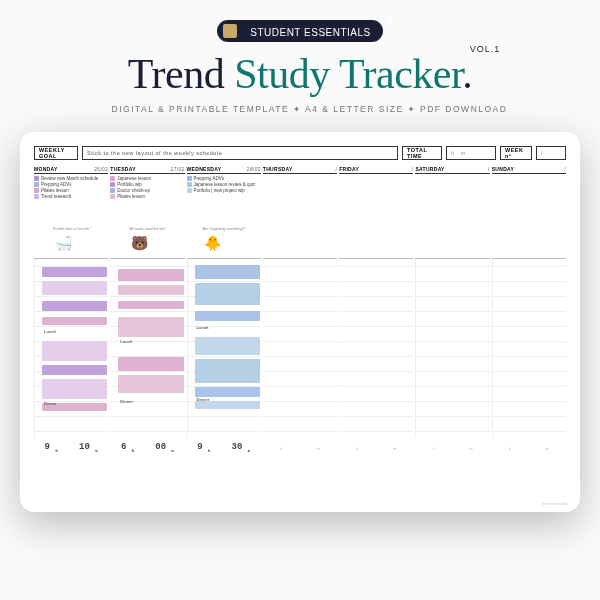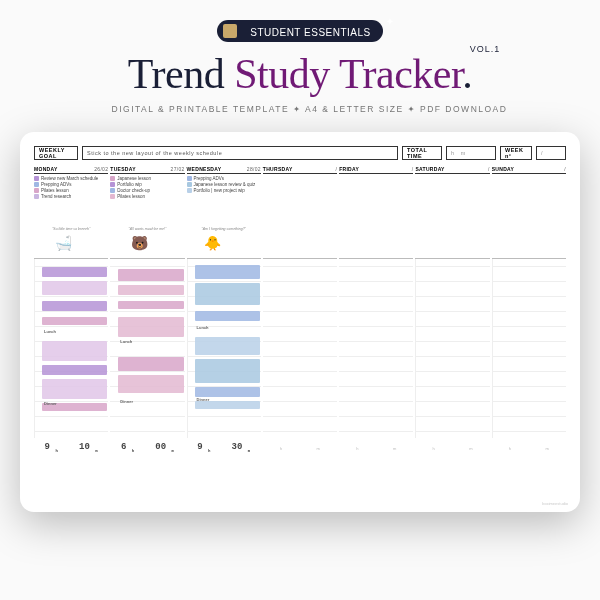--- a/index.html
+++ b/index.html
@@ -23,21 +23,21 @@
     border-radius: 2px; display: inline-block;
   }
   .sparkle { position: absolute; right: -12px; top: -4px; font-size: 10px; }
   .title {
     font-family: Georgia, "Times New Roman", serif;
     font-size: 42px; font-weight: 400;
     color: #1a1f36; margin-top: 8px;
     letter-spacing: -0.5px;
     position: relative;
   }
-  .title .accent { color: #701a75; }
+  .title .accent { color: #0f766e; }
   .vol {
     position: absolute; top: -6px; right: -28px;
     font-size: 9px; letter-spacing: 1px; font-family: sans-serif;
   }
   .subtitle {
     font-size: 8.5px; letter-spacing: 1.5px;
     color: #777; margin-top: 6px;
     font-weight: 500;
     padding-left: 19px;
   }

